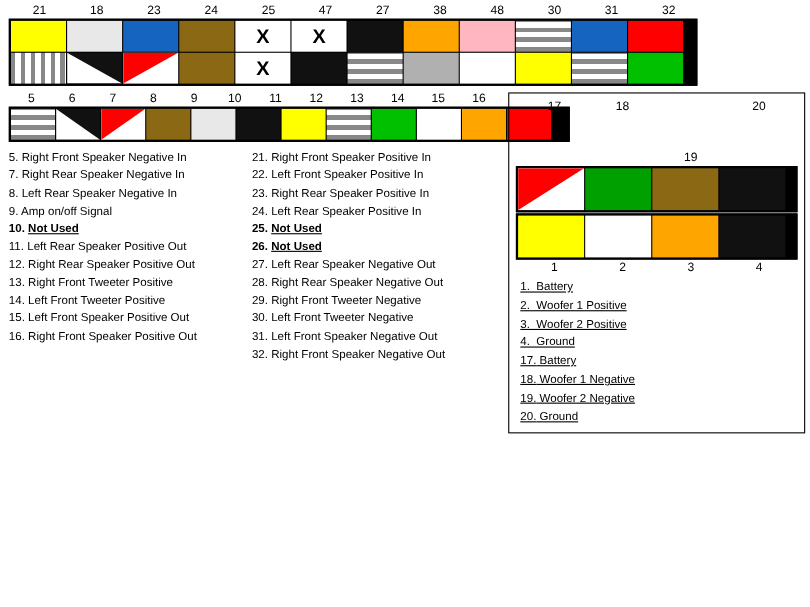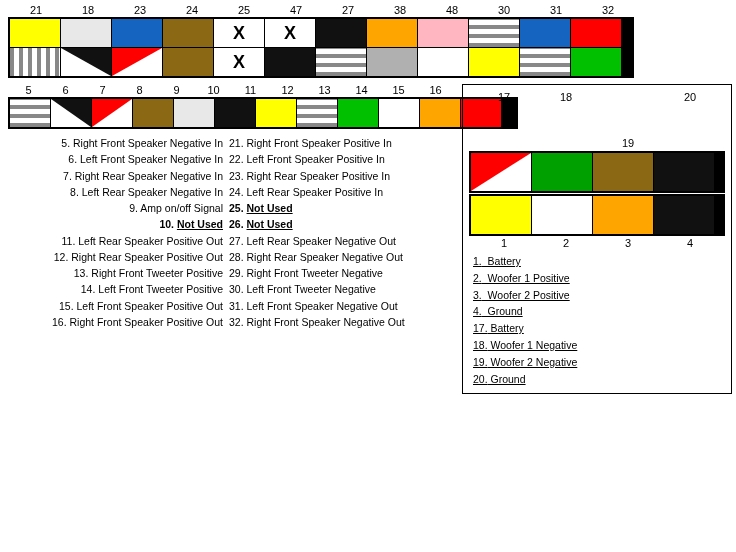--- a/index.html
+++ b/index.html
@@ -142,23 +142,22 @@
         <div style="width:40px;height:28px;background:yellow;"></div>
         <div style="width:40px;height:28px;background:repeating-linear-gradient(0deg,#888 0px,#888 4px,#fff 4px,#fff 9px);"></div>
         <div style="width:40px;height:28px;background:#00c000;"></div>
         <div style="width:40px;height:28px;background:#fff;"></div>
         <div style="width:40px;height:28px;background:orange;"></div>
         <div style="width:40px;height:28px;background:red;"></div>
       </div>
 
       <div style="display:flex;gap:6px;padding-left:4px;">
 
-        <div style="width:215px;text-align:right;">
+        <div style="width:215px;">
           <div class="label-item"><span class="num">5.</span> Right Front Speaker Negative In</div>
-          <div class="label-item"><span class="num">6.</span> Left Front Speaker Negative In</div>
           <div class="label-item"><span class="num">7.</span> Right Rear Speaker Negative In</div>
           <div class="label-item"><span class="num">8.</span> Left Rear Speaker Negative In</div>
           <div class="label-item"><span class="num">9.</span> Amp on/off Signal</div>
           <div class="label-item"><span class="bold-num" style="font-weight:bold;">10.</span> <span style="font-weight:bold;text-decoration:underline;">Not Used</span></div>
           <div class="label-item"><span class="num">11.</span> Left Rear Speaker Positive Out</div>
           <div class="label-item"><span class="num">12.</span> Right Rear Speaker Positive Out</div>
           <div class="label-item"><span class="num">13.</span> Right Front Tweeter Positive</div>
           <div class="label-item"><span class="num">14.</span> Left Front Tweeter Positive</div>
           <div class="label-item"><span class="num">15.</span> Left Front Speaker Positive Out</div>
           <div class="label-item"><span class="num">16.</span> Right Front Speaker Positive Out</div>

